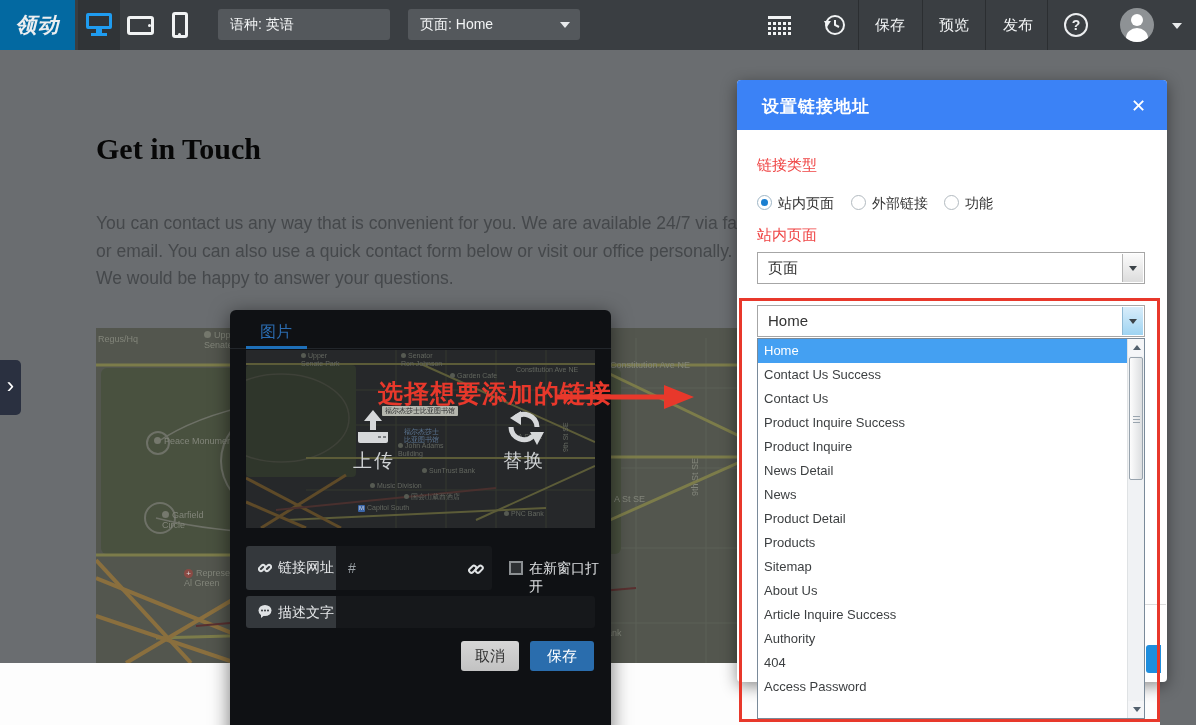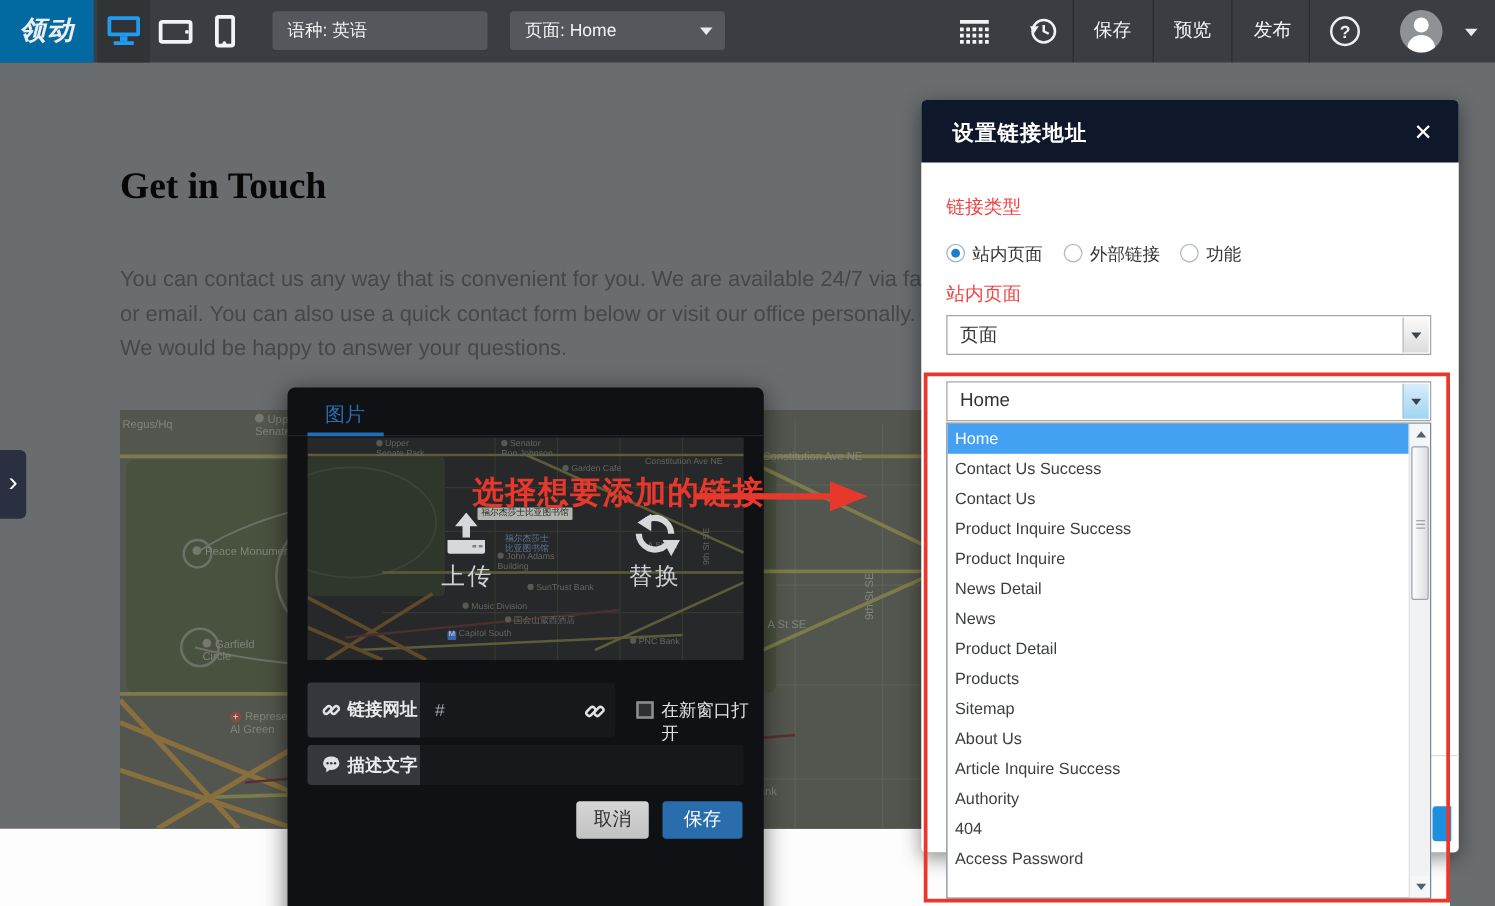--- a/index.html
+++ b/index.html
@@ -60,38 +60,38 @@
   #img-modal-tabline { left:16px; top:36px; width:61px; height:3px; background:#1e6fb8; }
   #preview { left:16px; top:40px; width:349px; height:178px; background:#26282a; overflow:hidden; }
   .pvlabel { position:absolute; font-size:7px; color:#63675f; white-space:pre-line; line-height:8px; }
   .pvlabel.poi::before { content:""; display:inline-block; width:5px; height:5px; border-radius:50%; background:#565a52; margin-right:2px; }
   .pvlabel.box { background:#b4b6ae; color:#26282a; padding:1px 3px; font-size:7px; border-radius:1px; }
   .pvlabel.blue { color:#5d7795; }
   .pvlabel.vert { transform:rotate(-90deg); transform-origin:left top; }
   .pvlabel.metro::before { content:"M"; display:inline-block; width:7px; height:7px; background:#3c66a8; color:#cfd3d8;
                            font-size:6px; line-height:7px; text-align:center; margin-right:2px; border-radius:1px; }
   .upgroup-label { position:absolute; color:#cfd2d4; font-size:19px; letter-spacing:2px; }
-  .mrow-label { position:absolute; background:#34383c; border-radius:3px 0 0 3px; color:#e8eaec; font-size:14px;font-weight:bold; }
+  .mrow-label { position:absolute; background:#34383c; border-radius:3px 0 0 3px; color:#e8eaec; font-size:14px; }
   .mrow-input { position:absolute; background:#16181b; color:#9aa0a5; font-size:14px; border:none; outline:none; border-radius:0 3px 3px 0; }
   #new-window-box { left:279px; top:251px; width:14px; height:14px; background:#2e3134; border:2px solid #8c9093; }
   #new-window-label { left:299px; top:250px; color:#dfe1e3; font-size:14px; }
   .mbtn { position:absolute; height:30px; border-radius:3px; font-size:15px; text-align:center; line-height:30px; cursor:pointer; }
   #modal-cancel { left:231px; top:331px; width:58px; background:linear-gradient(#d6d6d6,#c2c2c2); color:#2f2f2f; }
   #modal-save { left:300px; top:331px; width:64px; background:#2a6dad; color:#fff; }
 
   
   #anno-text { left:378px; top:377px; color:#e8382b; font-size:25px; font-weight:bold;
                font-family:"DejaVu Serif","Liberation Serif",serif; letter-spacing:1px; z-index:50; }
   #anno-arrow { left:556px; top:382px; z-index:50; }
   #red-box { left:739px; top:298px; width:421px; height:424px; border:3px solid #e8382b; z-index:45; }
 
   
   #panel { left:737px; top:80px; width:430px; height:602px; background:#fff; border-radius:4px;
            box-shadow:0 4px 16px rgba(0,0,0,.45); z-index:30; }
-  #panel-header { left:0; top:0; width:430px; height:50px; background:#0f172a; border-radius:4px 4px 0 0; }
+  #panel-header { left:0; top:0; width:430px; height:50px; background:#3b82f6; border-radius:4px 4px 0 0; }
   #panel-title { left:25px; top:15px; color:#fff; font-size:17px; font-weight:bold; letter-spacing:1px; }
   #panel-close { left:388px; top:13px; color:#fff; font-size:18px; cursor:pointer; padding:2px 6px; }
   .panel-bold { position:absolute; color:#ef4444; font-size:15px; font-weight:normal; }
   .radio { position:absolute; width:15px; height:15px; border-radius:50%; background:#fff; border:1px solid #b2bac0; }
   .radio.on { border-color:#9fb6c6; }
   .radio.on::after { content:""; position:absolute; left:3px; top:3px; width:7px; height:7px; border-radius:50%; background:#1b7fd0; }
   .radio-label { position:absolute; color:#333; font-size:14px; }
   .sel { position:absolute; background:#fff; border:1px solid #a6a6a6; color:#333; font-size:15px; }
   .sel .txt { position:absolute; left:10px; top:6px; }
   .selbtn { position:absolute; right:1px; top:1px; bottom:1px; width:21px; border-left:1px solid #b5b5b5;

